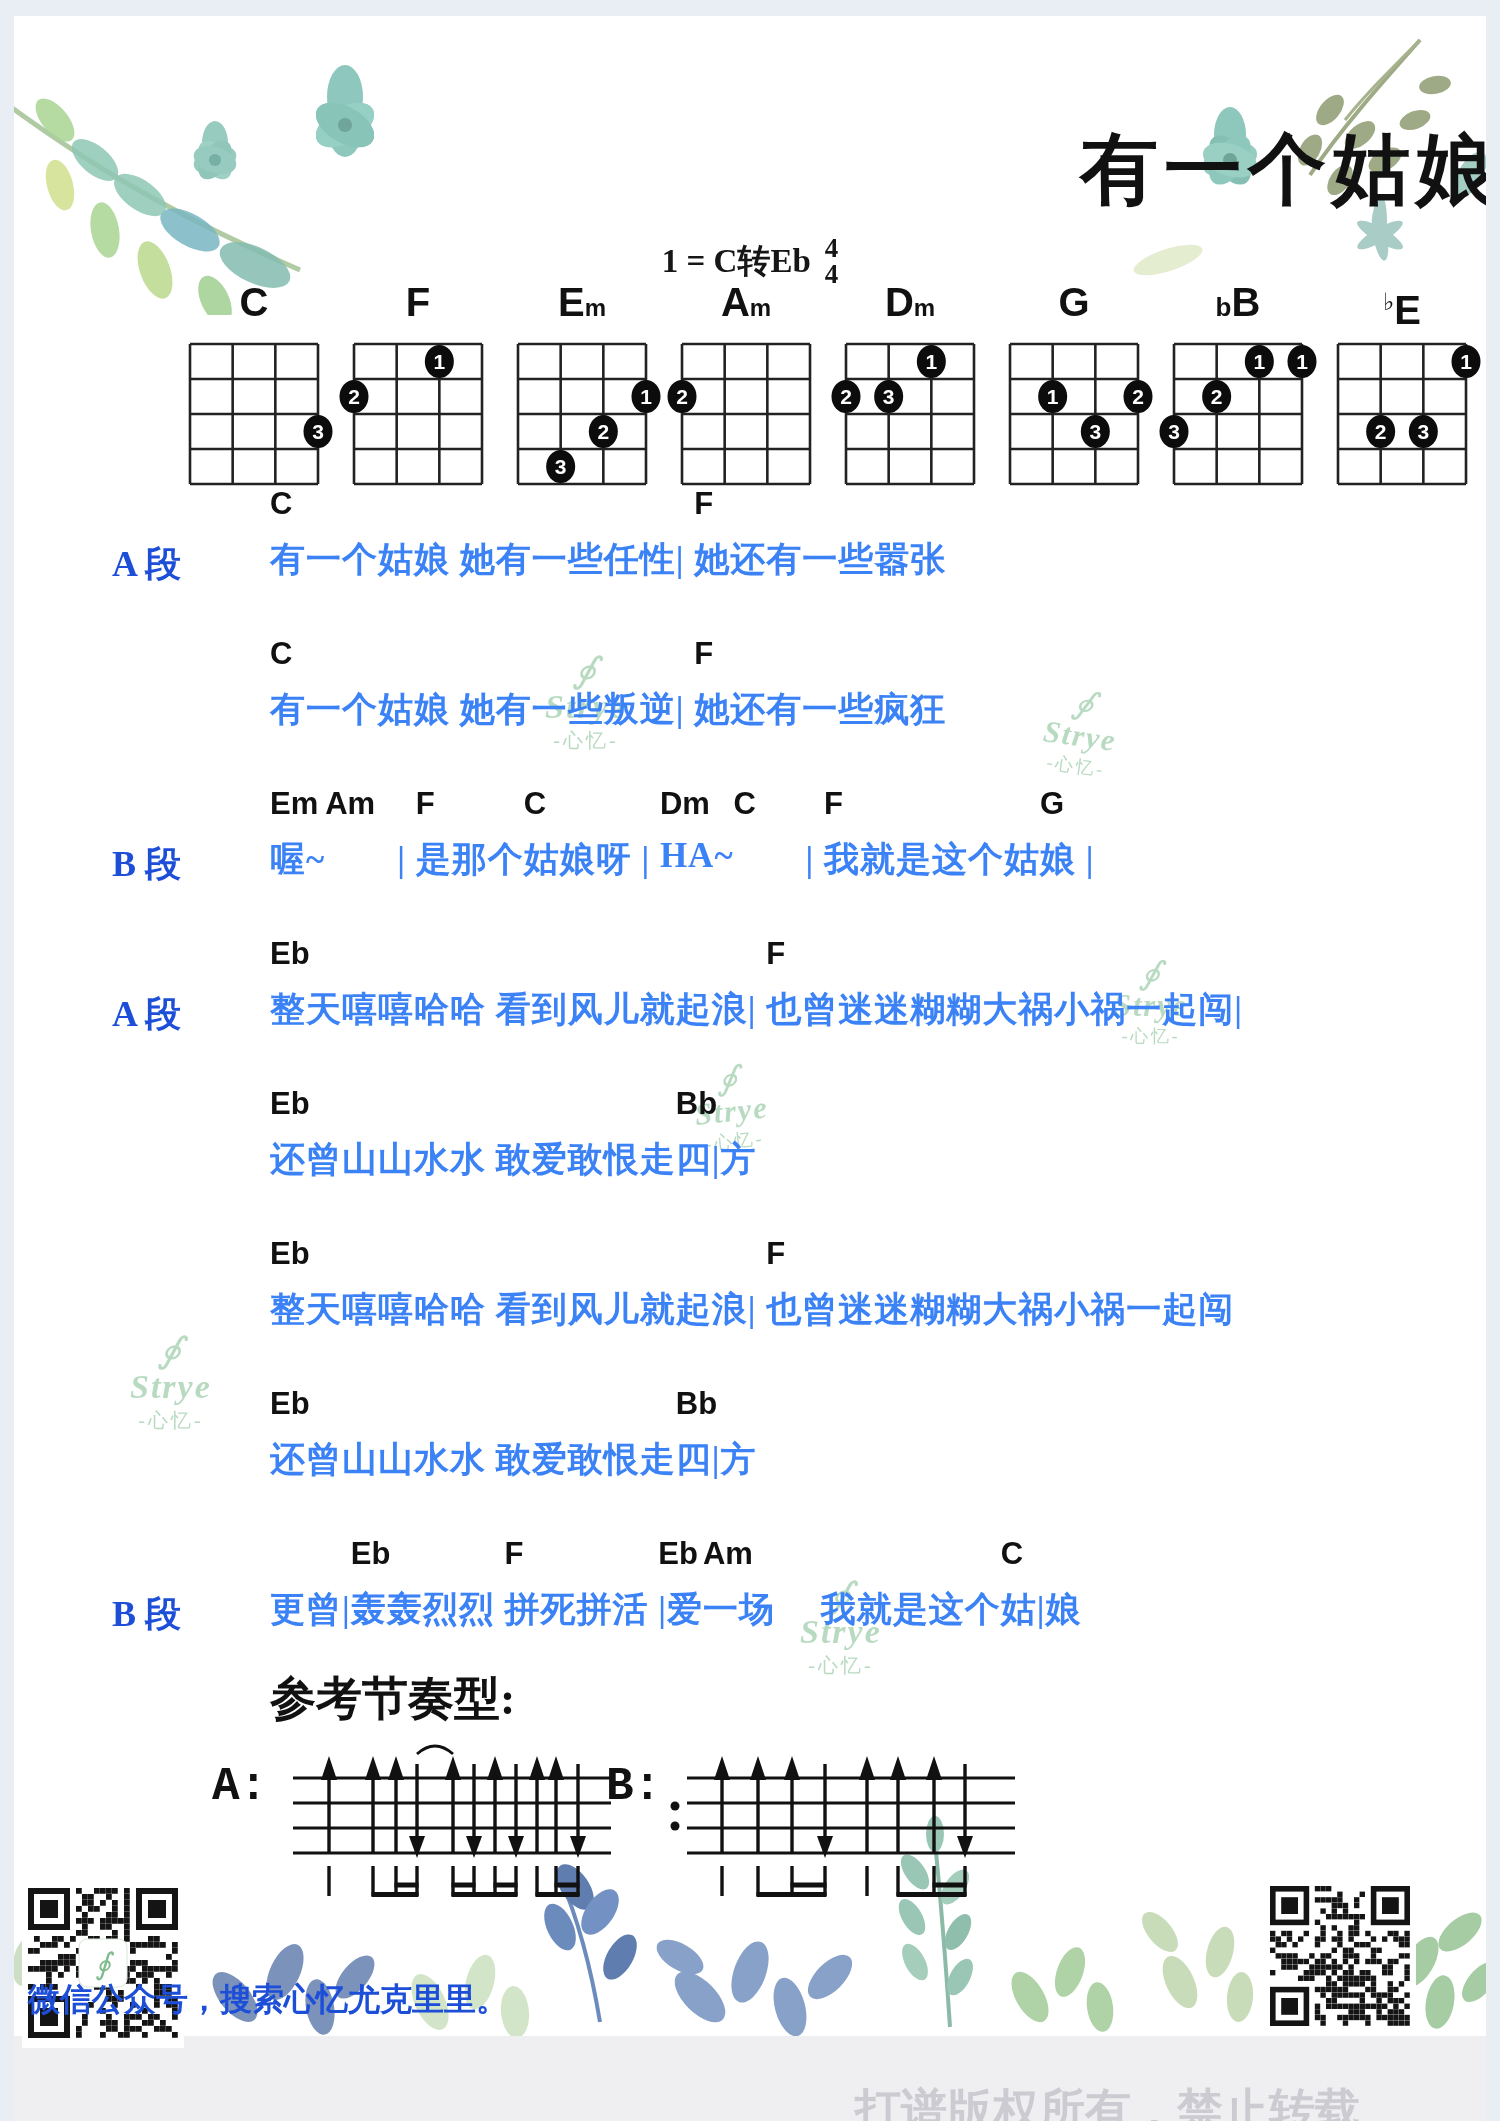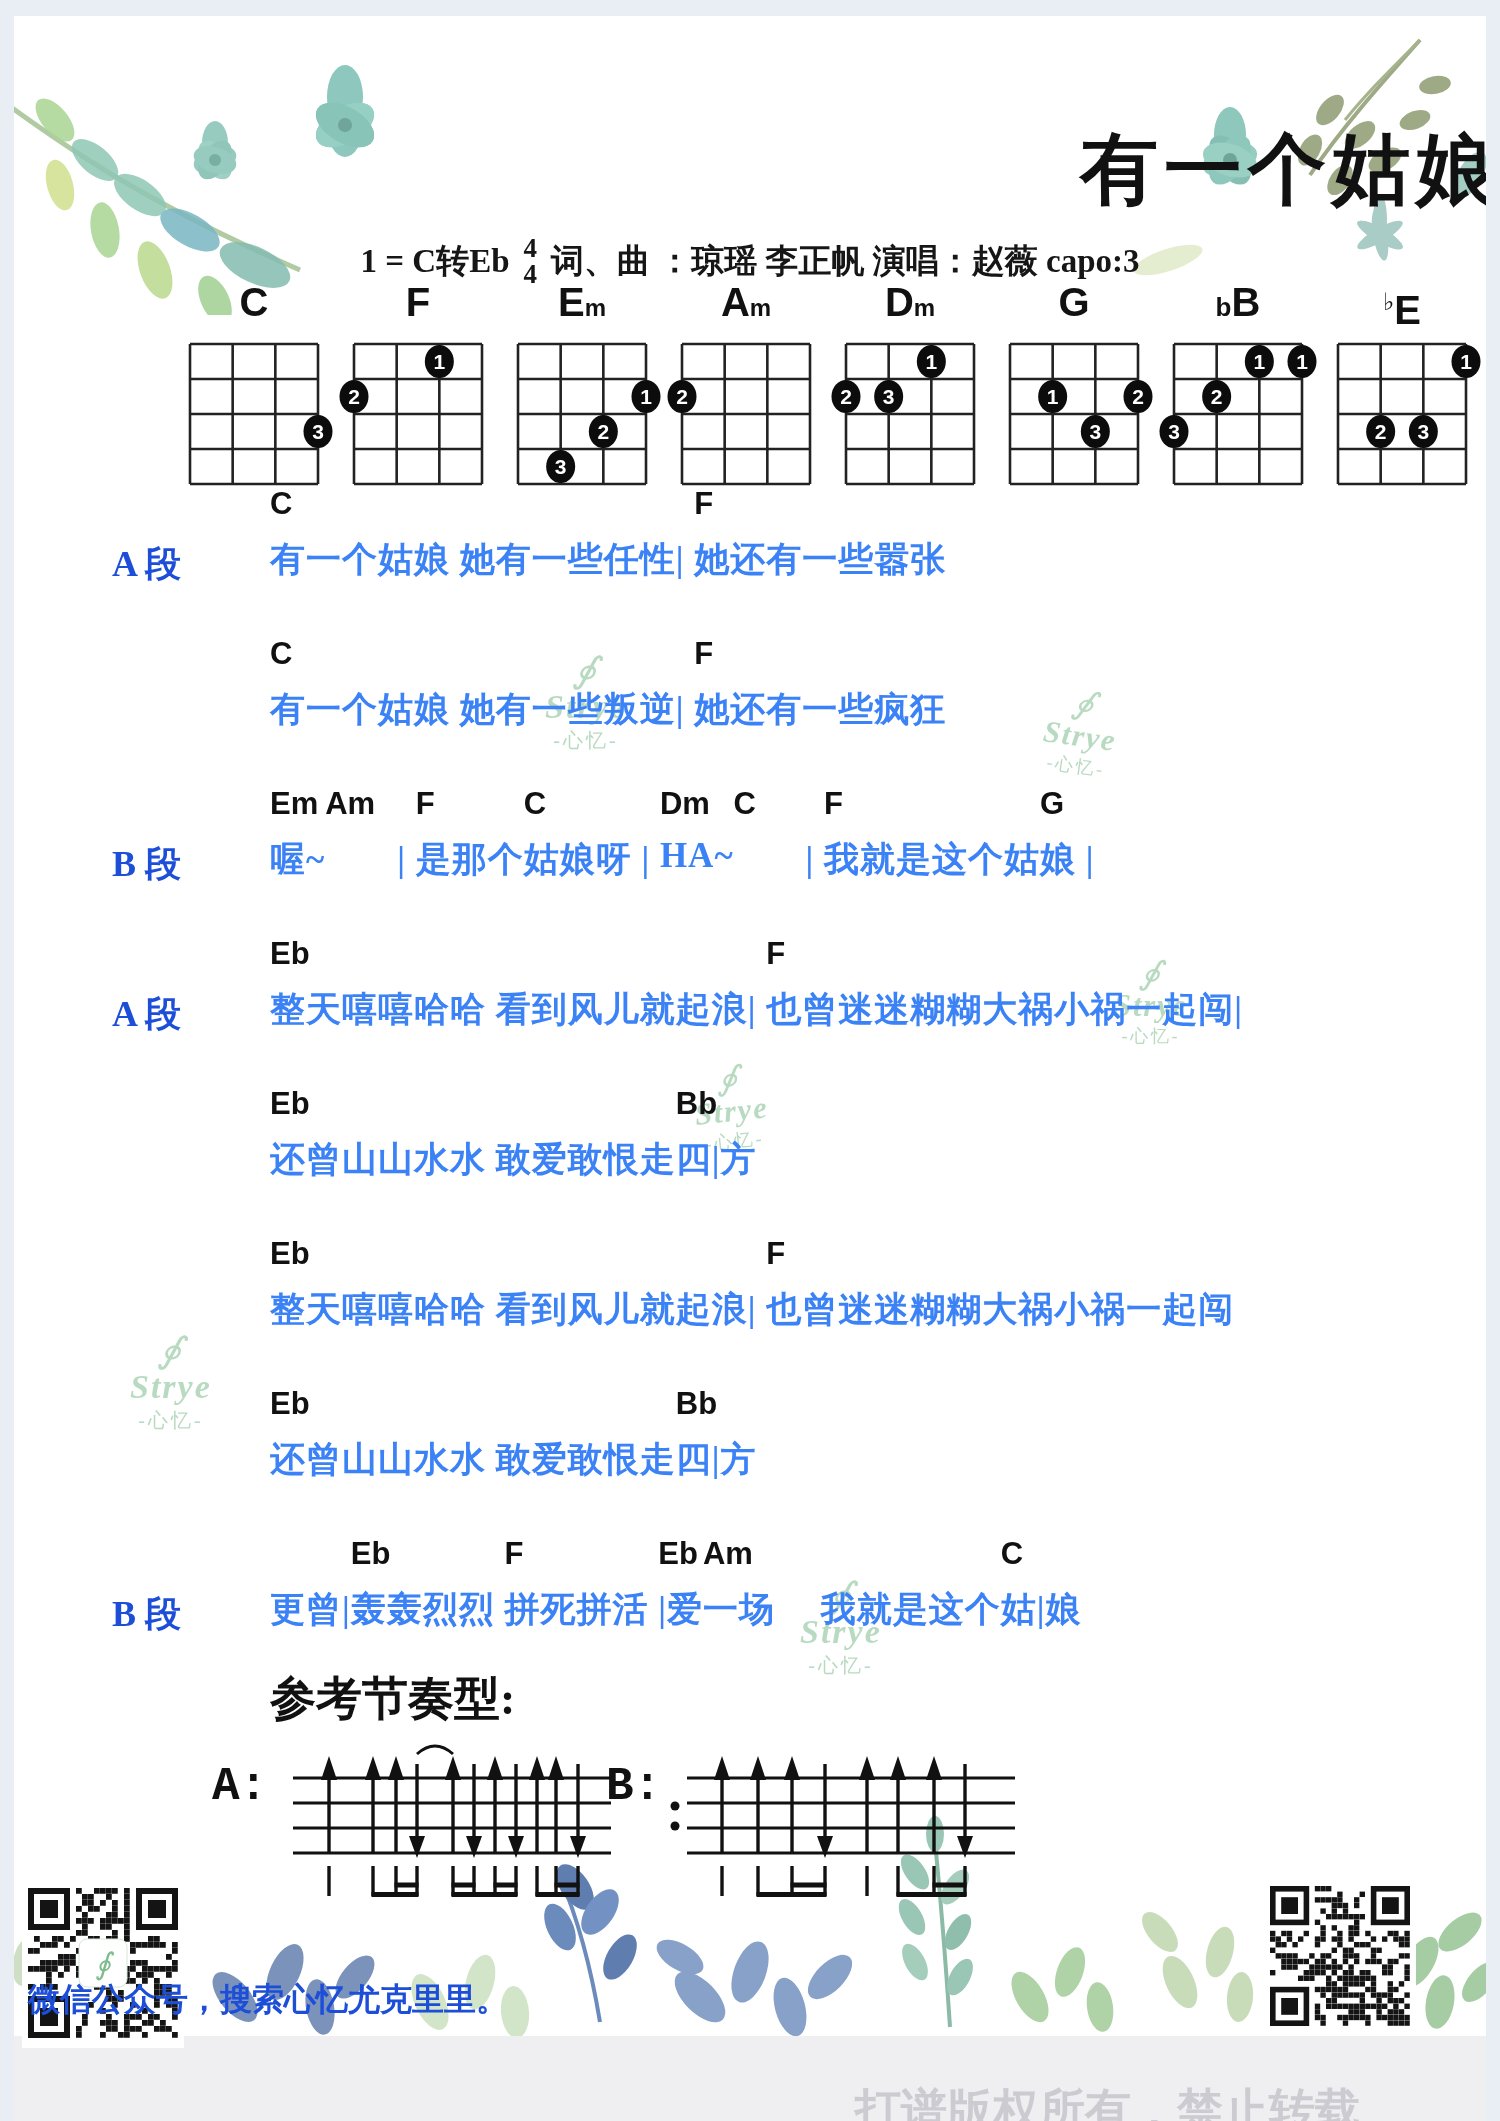--- a/index.html
+++ b/index.html
@@ -197,21 +197,20 @@
     </g>
   </svg>
 
   <div class="title">有一个姑娘</div>
   <div class="subtitle">
     <span>1 = C转Eb</span>
     <span class="timesig">
       <span>4</span>
       <span>4</span>
     </span>
-    <span>词、曲 ：琼瑶 李正帆 演唱：赵薇 capo:3</span>
   </div>
 
   <div class="cd-row">
       <div class="chord-diagram">
         <div class="cd-label"><span>C</span></div>
         <svg class="cd-grid" width="164" height="178" viewBox="-18 -18 164 178">
           <line x1="0" y1="0" x2="0" y2="140" stroke="#222" stroke-width="2.6"></line>
           <line x1="42.666666666666664" y1="0" x2="42.666666666666664" y2="140" stroke="#222" stroke-width="2.6"></line>
           <line x1="85.33333333333333" y1="0" x2="85.33333333333333" y2="140" stroke="#222" stroke-width="2.6"></line>
           <line x1="128" y1="0" x2="128" y2="140" stroke="#222" stroke-width="2.6"></line>

